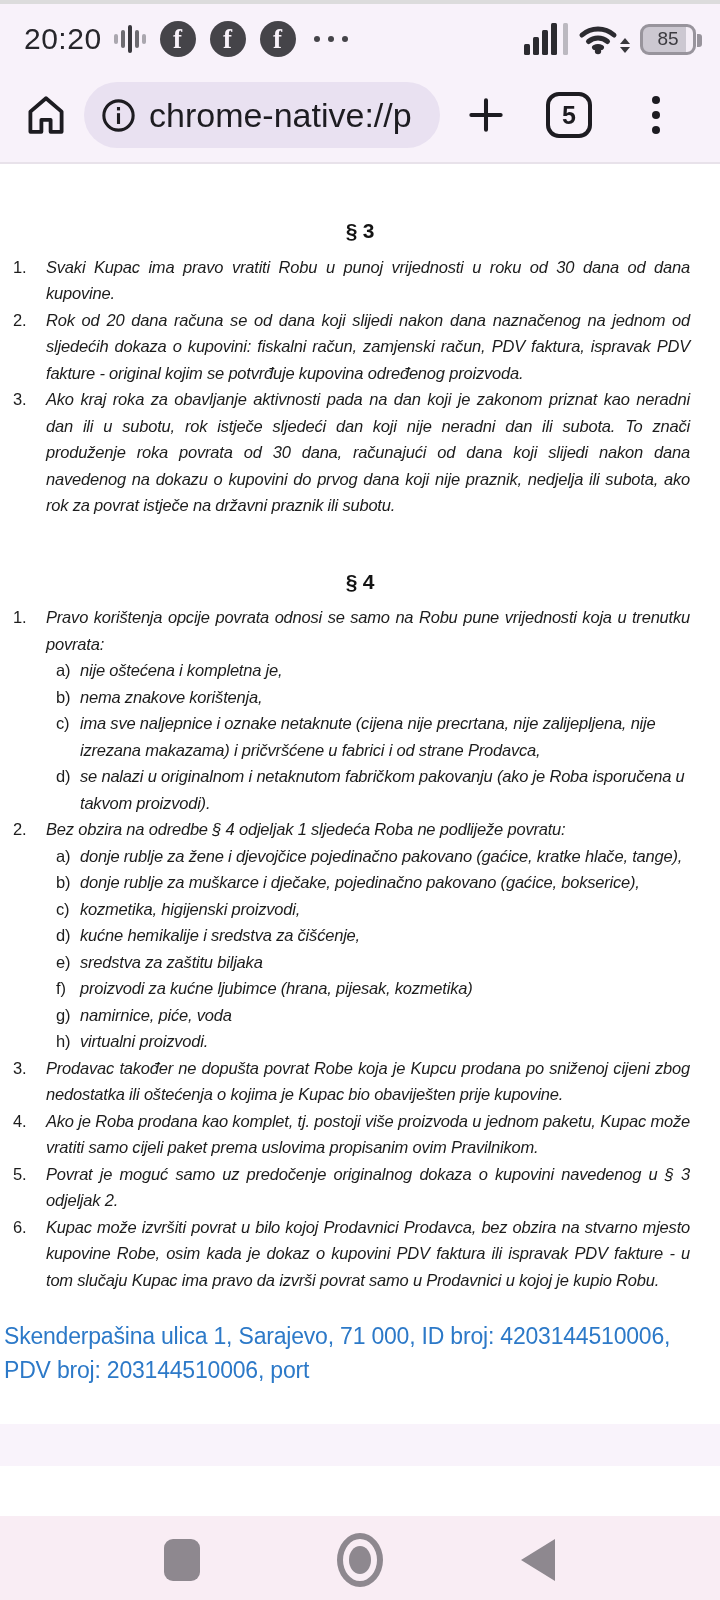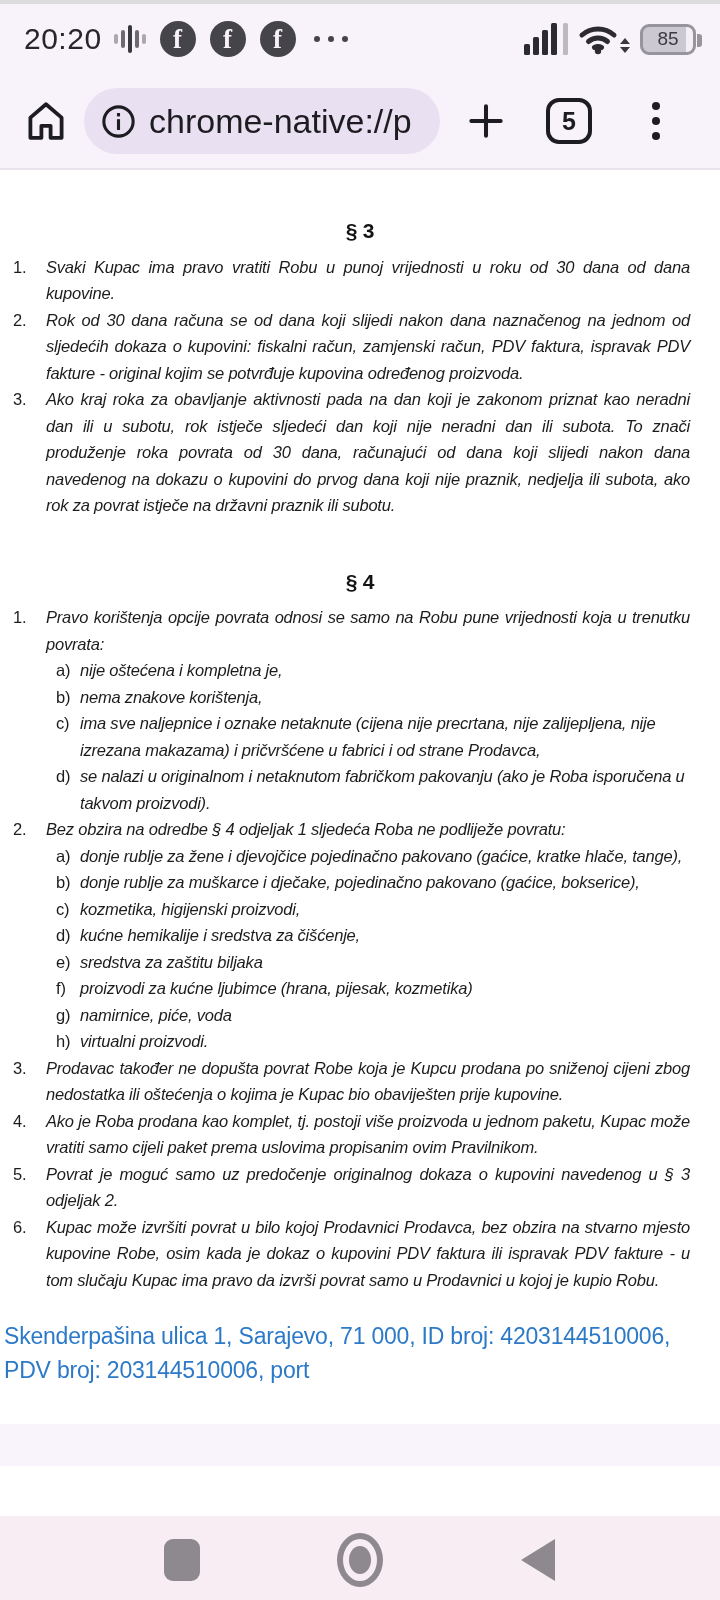--- a/index.html
+++ b/index.html
@@ -47,21 +47,21 @@
     display:flex; align-items:center; justify-content:center;
     font-size:19px; color:#3c3b40; font-weight:400;
   }
   .battery::after {
     content:""; position:absolute; right:-9px; top:7px; width:5px; height:13px;
     background:#98949c; border-radius:0 3px 3px 0;
   }
 
   
   .toolbar {
-    position:absolute; top:70px; left:0; width:720px; height:96px;
+    position:absolute; top:64px; left:0; width:720px; height:96px;
     background:#f8f2fa; border-bottom:2px solid #e8e2ea;
     display:flex; align-items:center;
   }
   .icon-btn { background:none; border:none; padding:0; cursor:pointer; display:flex; align-items:center; justify-content:center; }
   .home-btn { margin-left:20px; width:52px; height:52px; }
   .url-pill {
     margin-left:12px; width:356px; height:66px; border-radius:33px;
     background:#e9e1f1; display:flex; align-items:center; padding:0 16px; overflow:hidden;
   }
   .url-text {
@@ -209,21 +209,21 @@
   <section class="doc-section">
     <h2 class="section-heading">§ 3</h2>
     <div class="items">
   <div class="item">
     <span class="marker">1.</span>
     <span class="item-text">Svaki Kupac ima pravo vratiti Robu u punoj vrijednosti u roku od 30 dana od dana kupovine.</span>
   </div>
 
   <div class="item">
     <span class="marker">2.</span>
-    <span class="item-text">Rok od 30 dana računa se od dana koji slijedi nakon dana naznačenog na jednom od sljedećih dokaza o kupovini: fiskalni račun, zamjenski račun, PDV faktura, ispravak PDV fakture - original kojim se potvrđuje kupovina određenog proizvoda.</span>
+    <span class="item-text">Rok od 20 dana računa se od dana koji slijedi nakon dana naznačenog na jednom od sljedećih dokaza o kupovini: fiskalni račun, zamjenski račun, PDV faktura, ispravak PDV fakture - original kojim se potvrđuje kupovina određenog proizvoda.</span>
   </div>
 
   <div class="item">
     <span class="marker">3.</span>
     <span class="item-text">Ako kraj roka za obavljanje aktivnosti pada na dan koji je zakonom priznat kao neradni dan ili u subotu, rok istječe sljedeći dan koji nije neradni dan ili subota. To znači produženje roka povrata od 30 dana, računajući od dana koji slijedi nakon dana navedenog na dokazu o kupovini do prvog dana koji nije praznik, nedjelja ili subota, ako rok za povrat istječe na državni praznik ili subotu.</span>
   </div>
 </div>
   </section>
 
   <section class="doc-section">

